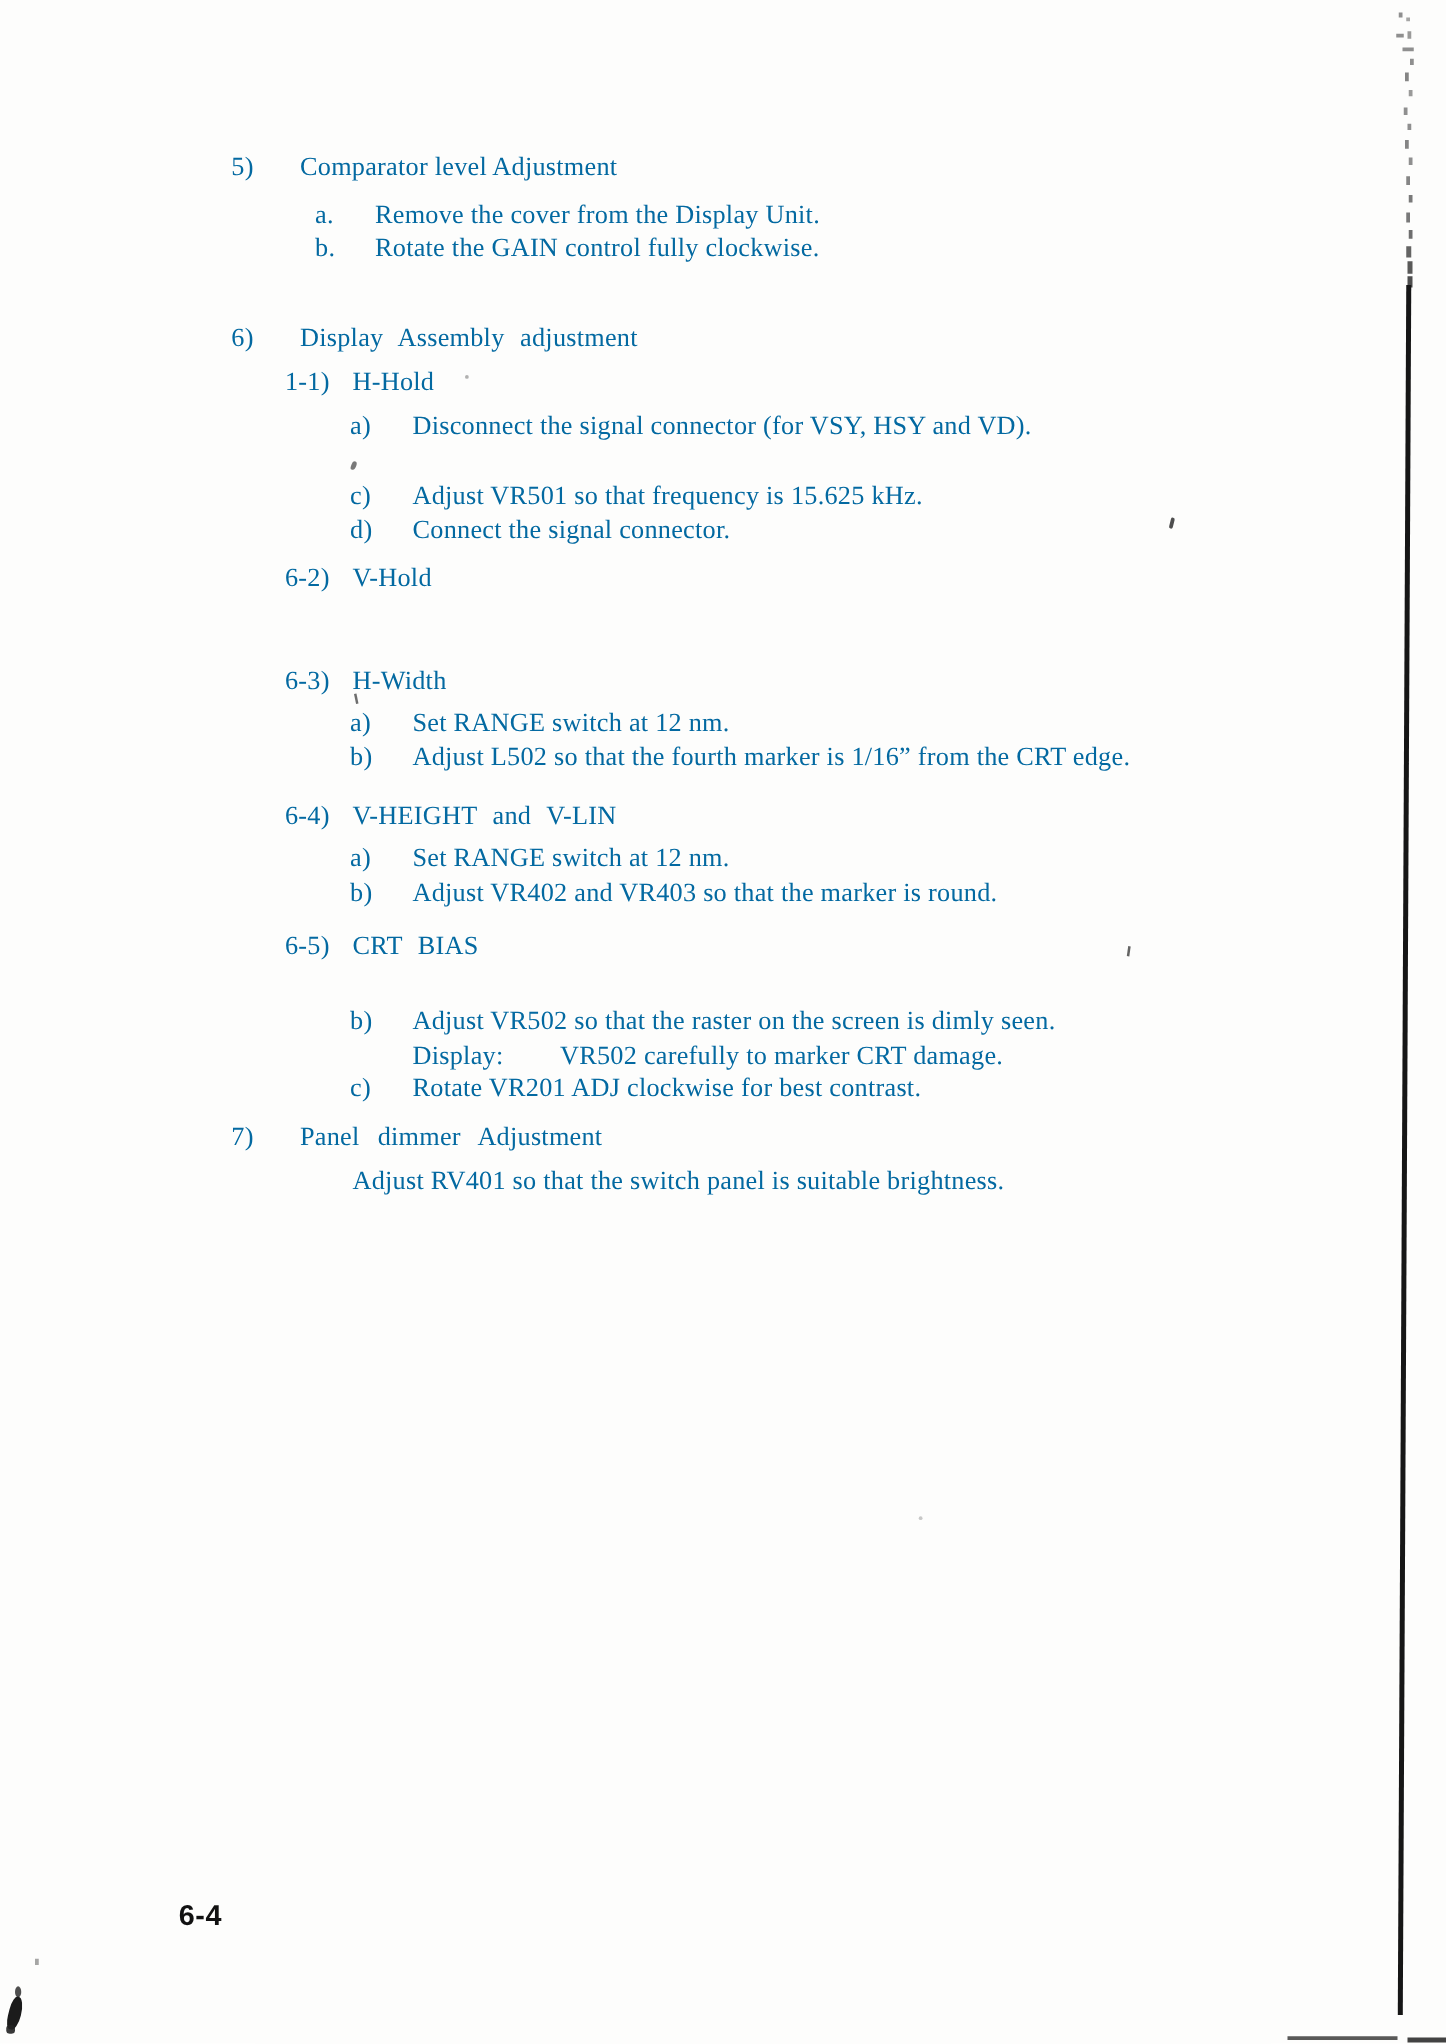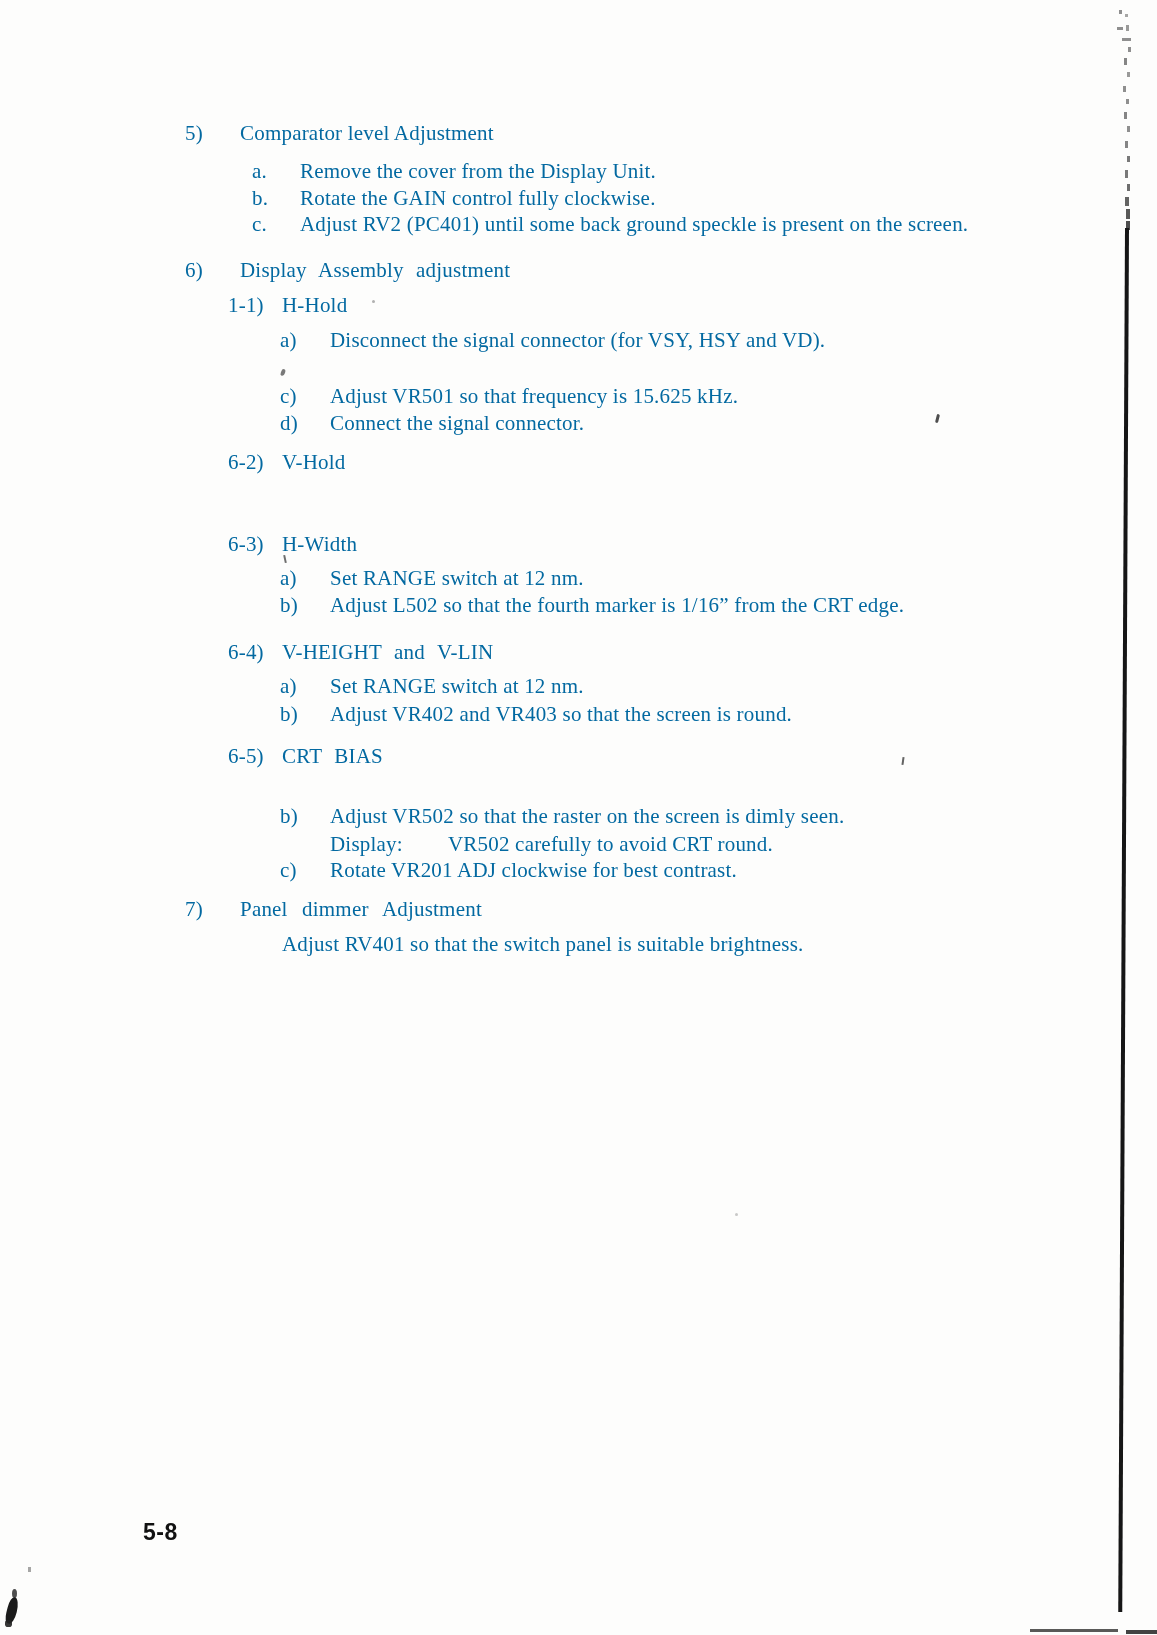--- a/index.html
+++ b/index.html
@@ -54,23 +54,20 @@
 
   <div class="line" style="left:185px;top:121px">
     <span class="marker w55">5)</span><span>Comparator level Adjustment</span>
   </div>
   <div class="line" style="left:252px;top:186px">
     <span class="marker w48">b.</span><span>Rotate the GAIN control fully clockwise.</span>
   </div>
   <div class="line" style="left:252px;top:159px">
     <span class="marker w48">a.</span><span>Remove the cover from the Display Unit.</span>
   </div>
-  <div class="line" style="left:252px;top:212px">
-    <span class="marker w48">c.</span><span>Adjust RV2 (PC401) until some back ground speckle is present on the screen.</span>
-  </div>
 
   <div class="line" style="left:185px;top:258px">
     <span class="marker w55">6)</span><span class="ws">Display Assembly adjustment</span>
   </div>
 
   <div class="line" style="left:228px;top:293px">
     <span class="marker w54">1-1)</span><span>H-Hold</span>
   </div>
   <div class="line" style="left:280px;top:328px">
     <span class="marker w50">a)</span><span>Disconnect the signal connector (for VSY, HSY and VD).</span>
@@ -96,44 +93,44 @@
     <span class="marker w50">b)</span><span>Adjust L502 so that the fourth marker is 1/16” from the CRT edge.</span>
   </div>
 
   <div class="line" style="left:228px;top:640px">
     <span class="marker w54">6-4)</span><span class="ws">V-HEIGHT and V-LIN</span>
   </div>
   <div class="line" style="left:280px;top:674px">
     <span class="marker w50">a)</span><span>Set RANGE switch at 12 nm.</span>
   </div>
   <div class="line" style="left:280px;top:702px">
-    <span class="marker w50">b)</span><span>Adjust VR402 and VR403 so that the screen is round.</span>
+    <span class="marker w50">b)</span><span>Adjust VR402 and VR403 so that the marker is round.</span>
   </div>
 
   <div class="line" style="left:228px;top:744px">
     <span class="marker w54">6-5)</span><span class="ws">CRT BIAS</span>
   </div>
   <div class="line" style="left:280px;top:804px">
     <span class="marker w50">b)</span><span>Adjust VR502 so that the raster on the screen is dimly seen.</span>
   </div>
   <div class="line" style="left:330px;top:832px">
-    <span class="marker w118">Display:</span><span>VR502 carefully to avoid CRT round.</span>
+    <span class="marker w118">Display:</span><span>VR502 carefully to marker CRT damage.</span>
   </div>
   <div class="line" style="left:280px;top:858px">
     <span class="marker w50">c)</span><span>Rotate VR201 ADJ clockwise for best contrast.</span>
   </div>
 
   <div class="line" style="left:185px;top:897px">
     <span class="marker w55">7)</span><span class="ws2">Panel dimmer Adjustment</span>
   </div>
   <div class="line" style="left:282px;top:932px">
     <span>Adjust RV401 so that the switch panel is suitable brightness.</span>
   </div>
 
-  <div class="pageno">5-8</div>
+  <div class="pageno">6-4</div>
 
   <div>
 
     <div class="art" style="left:1119px;top:10px;width:3px;height:4px;opacity:.5"></div>
     <div class="art" style="left:1125px;top:14px;width:3px;height:3px;opacity:.4"></div>
     <div class="art" style="left:1117px;top:27px;width:6px;height:3px;opacity:.5"></div>
     <div class="art" style="left:1126px;top:25px;width:3px;height:6px;opacity:.45"></div>
     <div class="art" style="left:1122px;top:38px;width:9px;height:3px;opacity:.5"></div>
     <div class="art" style="left:1128px;top:47px;width:3px;height:5px;opacity:.5"></div>
     <div class="art" style="left:1124px;top:58px;width:3px;height:7px;opacity:.55"></div>

